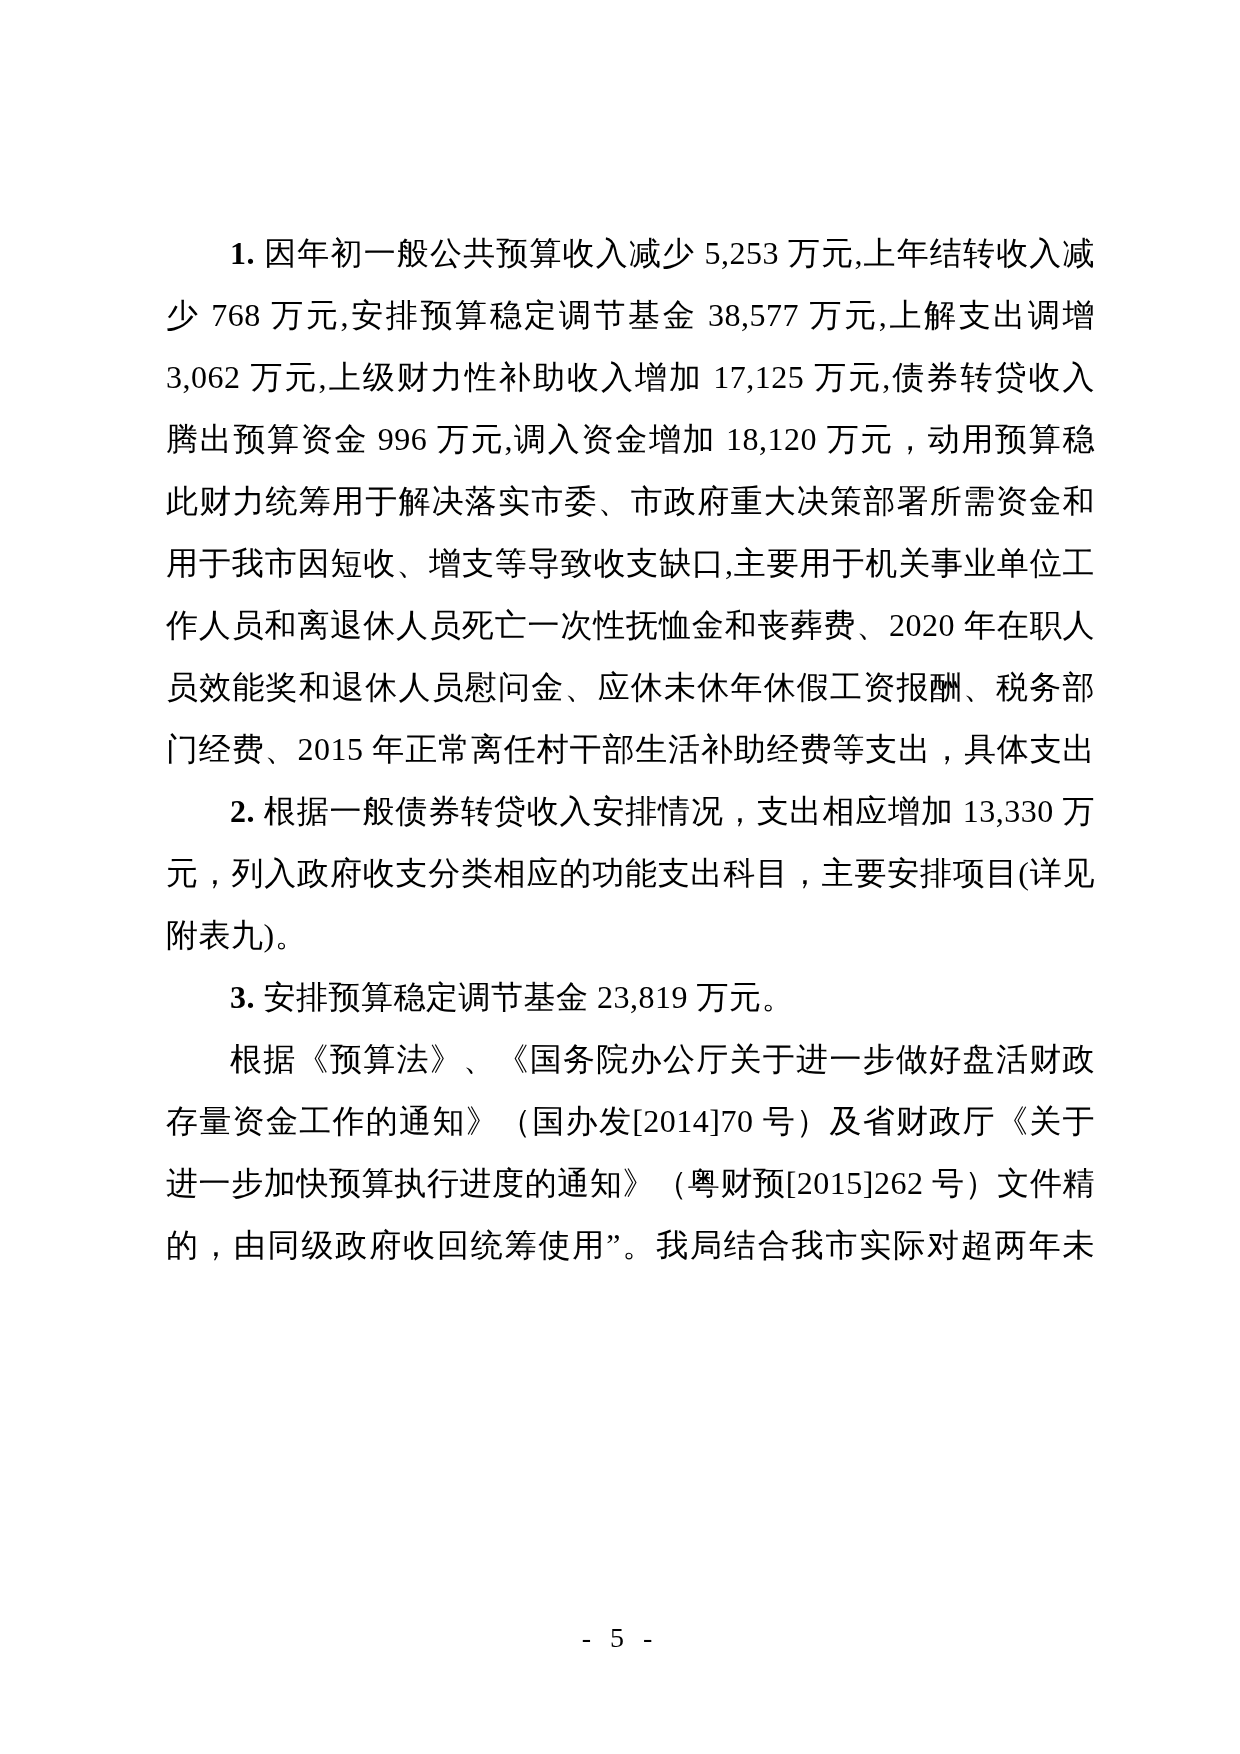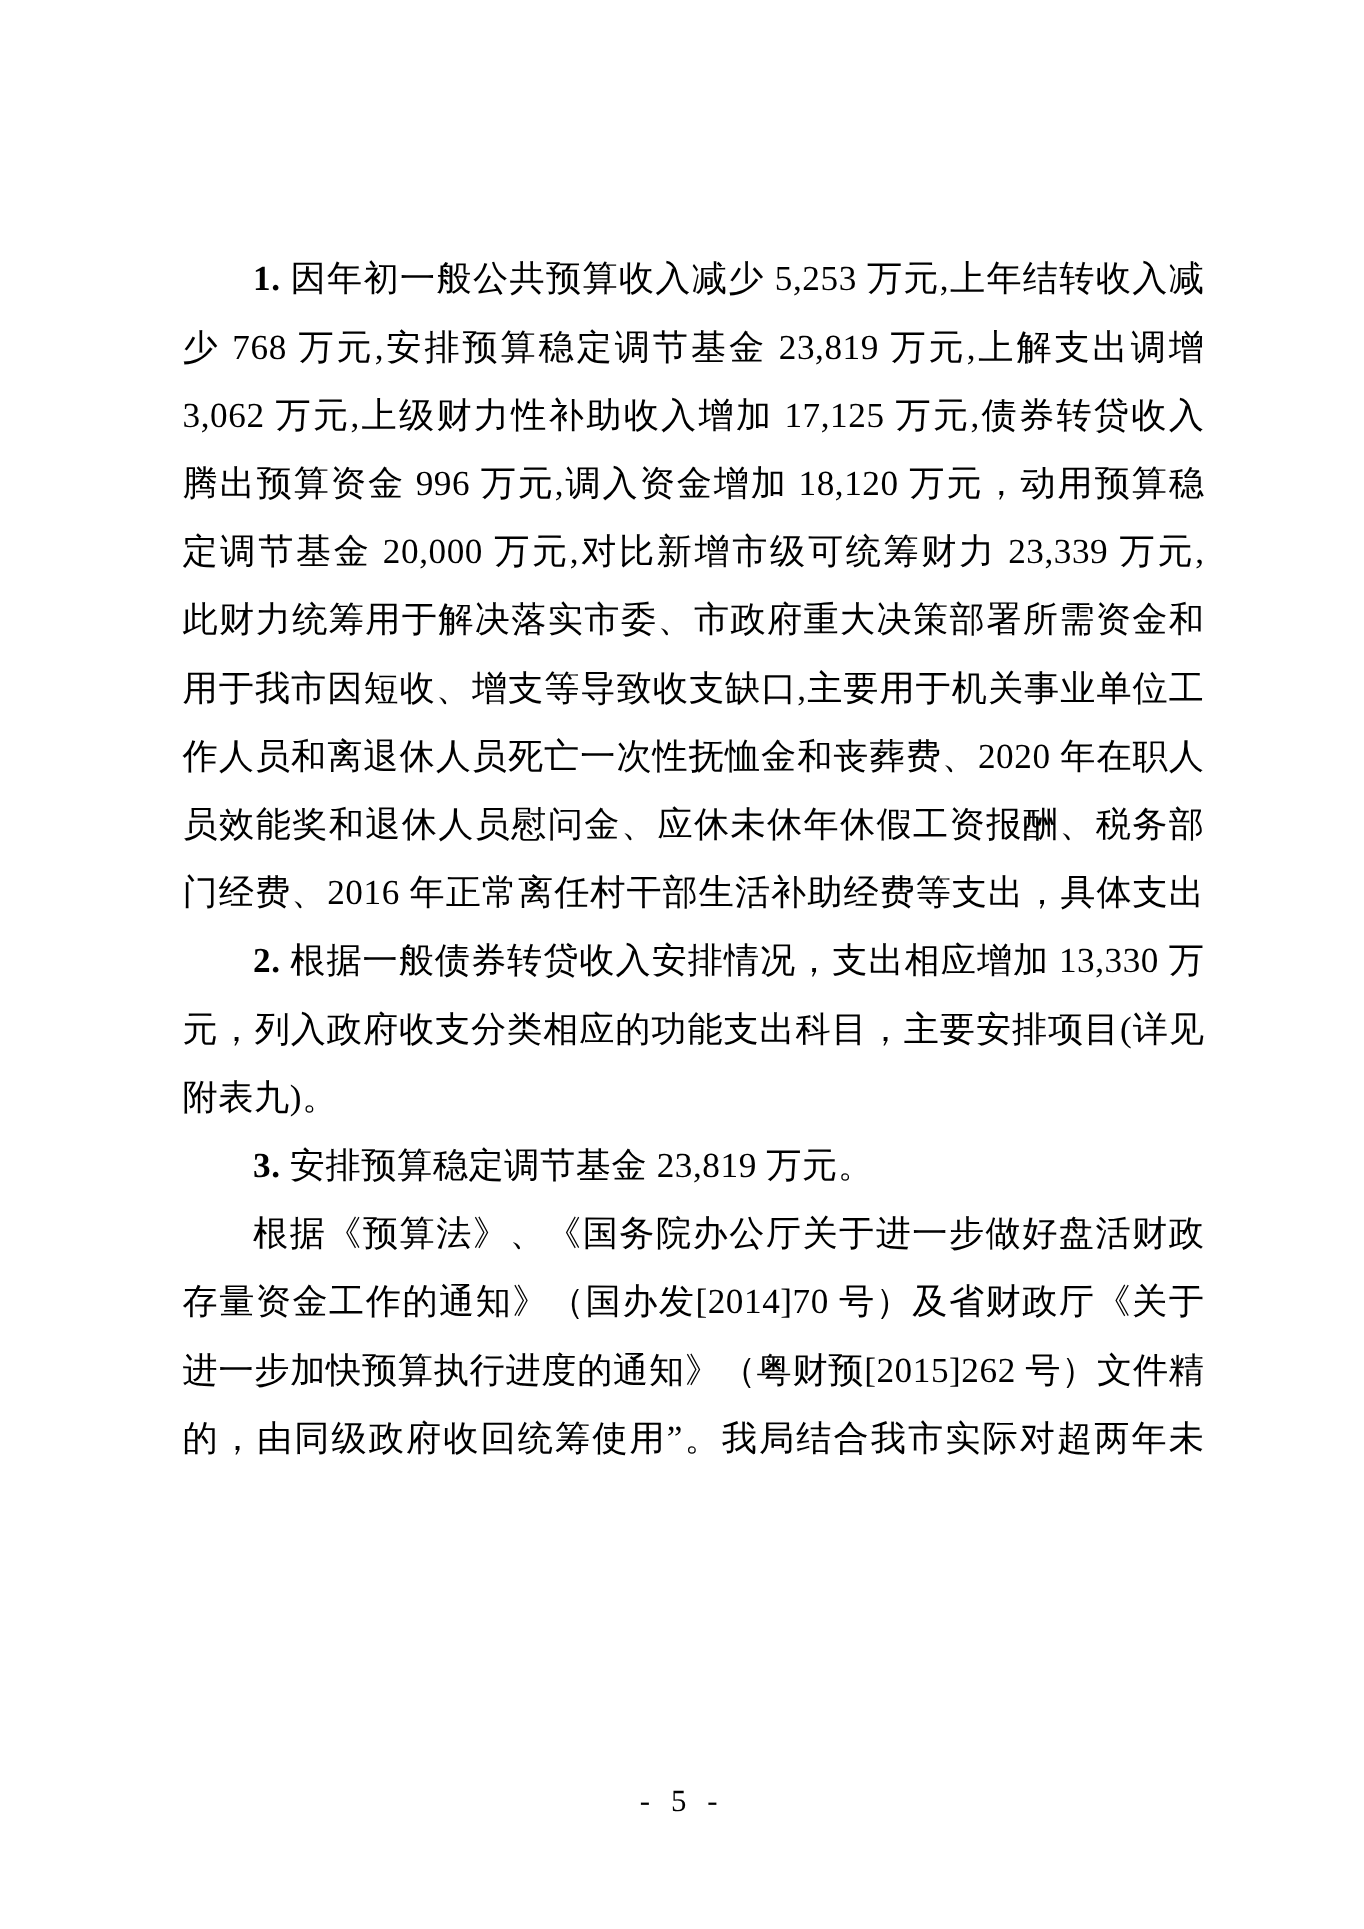--- a/index.html
+++ b/index.html
@@ -48,37 +48,36 @@
     color: #000000;
   }
 </style>
 </head>
 <body>
 
 <div class="page">
 
   <p class="line indent justify"><b class="marker">1.</b> <span>因年初一般公共预算收入减少 5,253 万元,上年结转收入减</span></p>
 
-  <p class="line justify"><span>少 768 万元,安排预算稳定调节基金 23,819 万元,上解支出调增</span></p>
+  <p class="line justify"><span>少 768 万元,安排预算稳定调节基金 38,577 万元,上解支出调增</span></p>
 
   <p class="line justify"><span>3,062 万元,上级财力性补助收入增加 17,125 万元,债券转贷收入</span></p>
 
   <p class="line justify"><span>腾出预算资金 996 万元,调入资金增加 18,120 万元，动用预算稳</span></p>
 
-  <p class="line justify"><span>定调节基金 20,000 万元,对比新增市级可统筹财力 23,339 万元,</span></p>
 
   <p class="line justify"><span>此财力统筹用于解决落实市委、市政府重大决策部署所需资金和</span></p>
 
   <p class="line justify"><span>用于我市因短收、增支等导致收支缺口,主要用于机关事业单位工</span></p>
 
   <p class="line justify"><span>作人员和离退休人员死亡一次性抚恤金和丧葬费、2020 年在职人</span></p>
 
   <p class="line justify"><span>员效能奖和退休人员慰问金、应休未休年休假工资报酬、税务部</span></p>
 
-  <p class="line justify"><span>门经费、2016 年正常离任村干部生活补助经费等支出，具体支出</span></p>
+  <p class="line justify"><span>门经费、2015 年正常离任村干部生活补助经费等支出，具体支出</span></p>
 
 
   <p class="line indent justify"><b class="marker">2.</b> <span>根据一般债券转贷收入安排情况，支出相应增加 13,330 万</span></p>
 
   <p class="line justify"><span>元，列入政府收支分类相应的功能支出科目，主要安排项目(详见</span></p>
 
   <p class="line"><span>附表九)。</span></p>
 
   <p class="line indent"><b class="marker">3.</b> <span>安排预算稳定调节基金 23,819 万元。</span></p>
 

